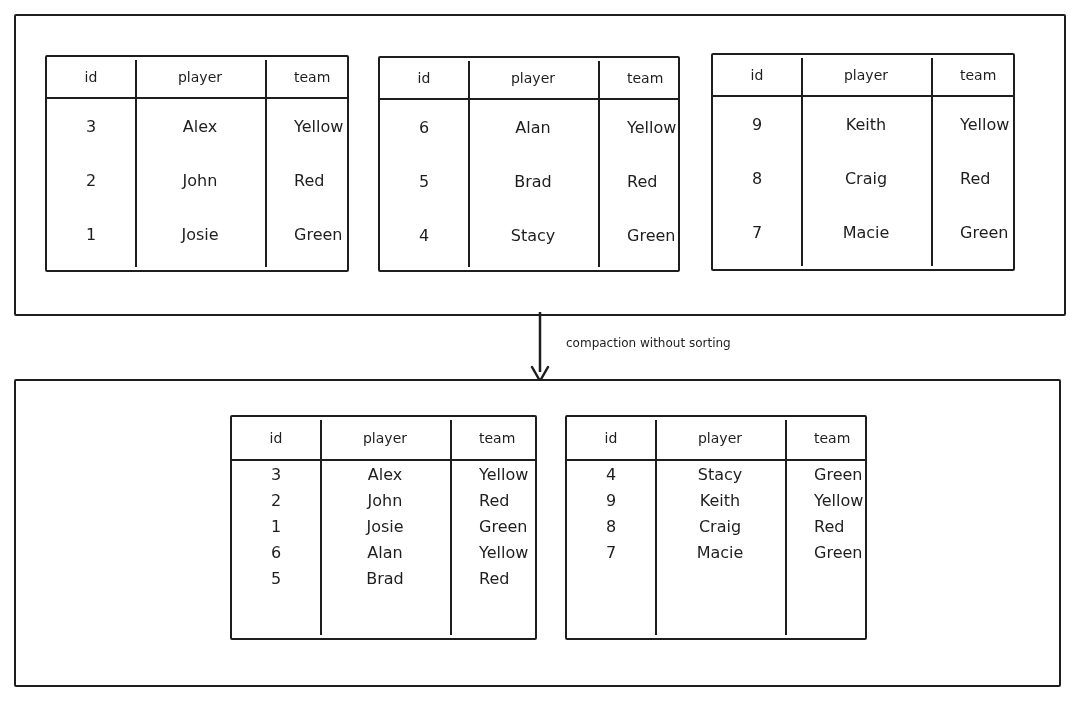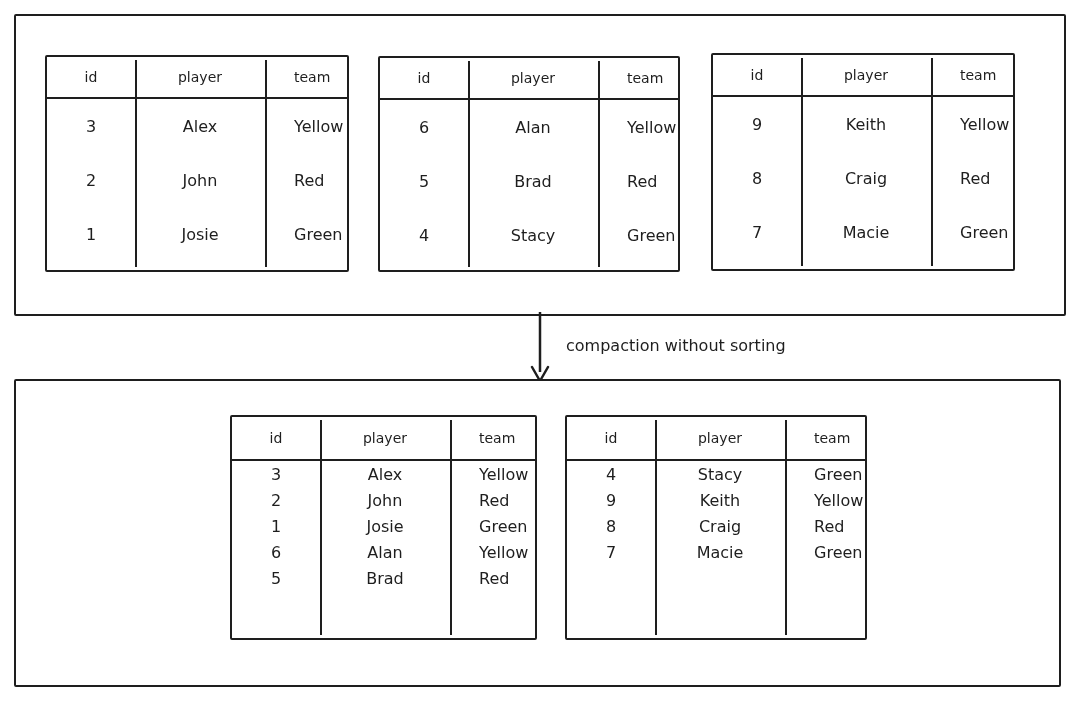--- a/index.html
+++ b/index.html
@@ -72,21 +72,21 @@
     position: absolute;
     left: 528px;
     top: 312px;
     width: 24px;
     height: 70px;
   }
   .arrow-label {
     position: absolute;
     left: 566px;
     top: 336px;
-    font-size: 16px;
+    font-size: 12px;
     white-space: nowrap;
   }
 </style>
 </head>
 <body>
 
 <div class="canvas">
 
   <div class="outer-box top"></div>
 

